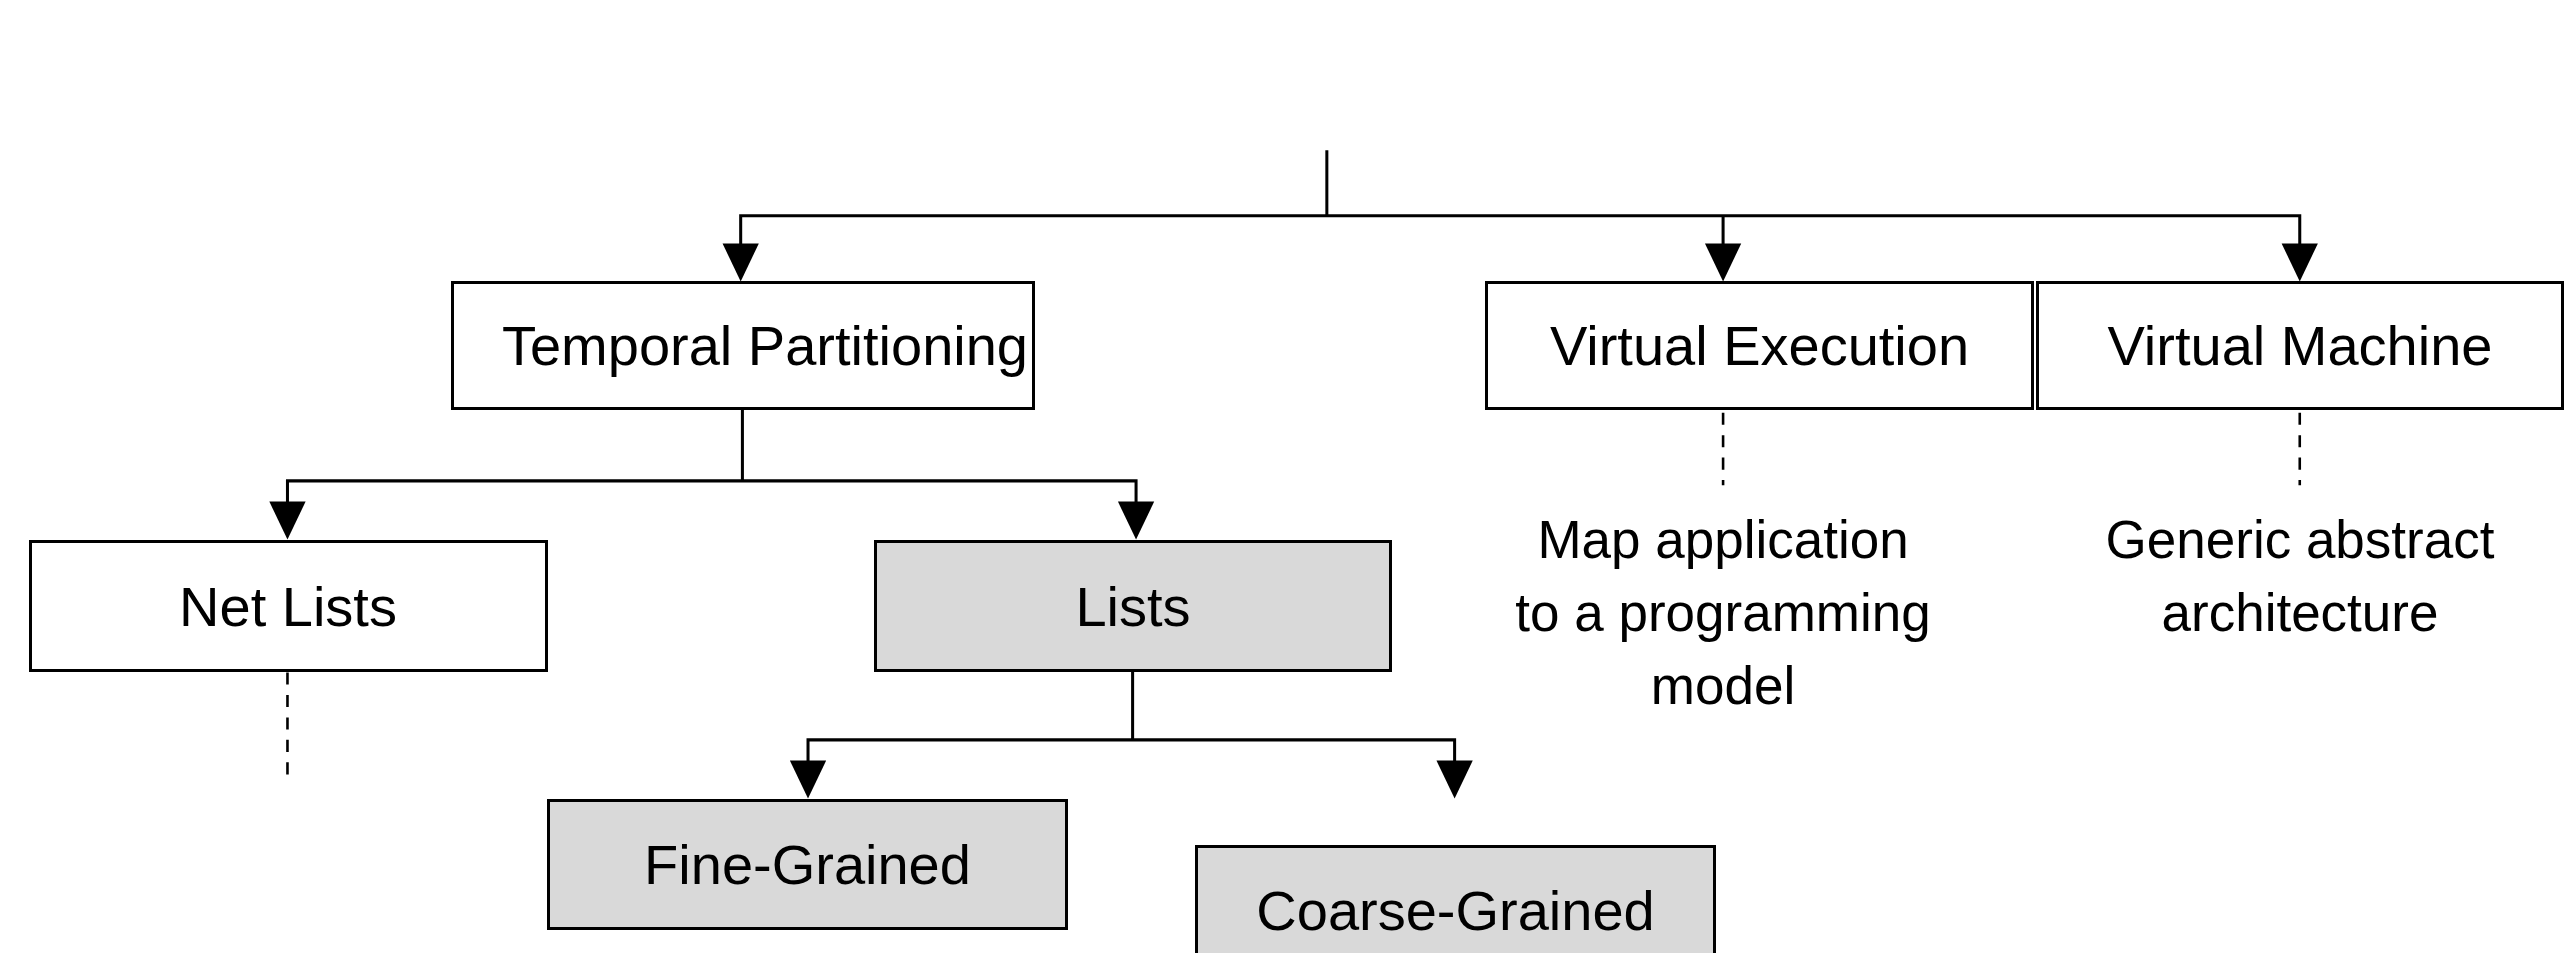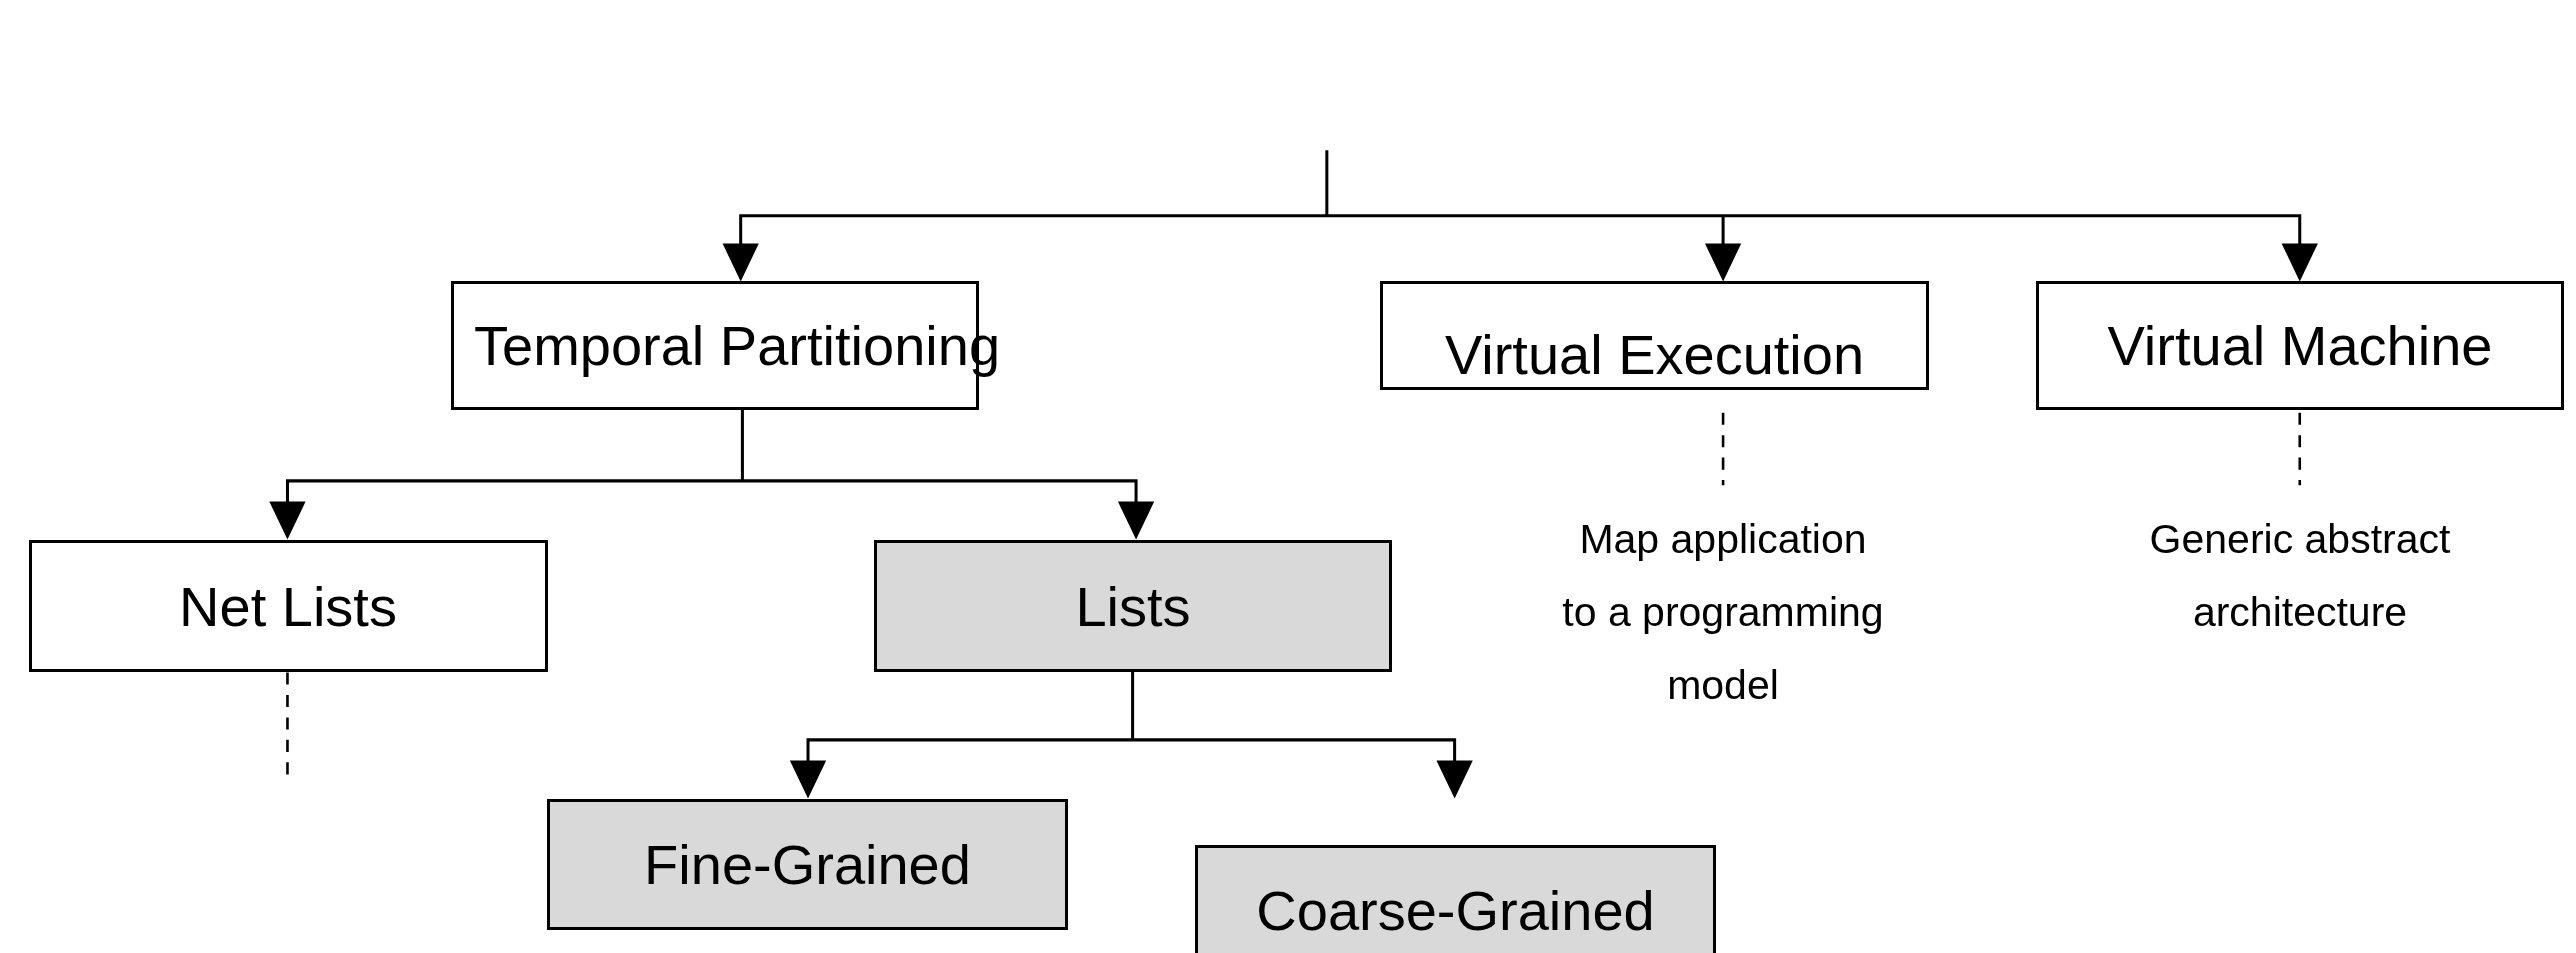--- a/index.html
+++ b/index.html
@@ -28,21 +28,21 @@
     justify-content: center;
     font-size: 56px;
     white-space: nowrap;
   }
   .node--highlight {
     background: var(--highlight-fill, #d9d9d9);
   }
   .annotation {
     position: absolute;
     text-align: center;
-    font-size: 41px;
+    font-size: 53px;
     line-height: 73px;
   }
 </style>
 </head>
 <body>
 
 <div class="canvas" style="--background: #ffffff; --node-fill: #ffffff; --highlight-fill: #d9d9d9; --line: #000000; --text: #000000;">
 
   <svg class="connector-layer" viewBox="0 0 2984 1105" xmlns="http://www.w3.org/2000/svg">
     <g>
@@ -62,25 +62,25 @@
       <polygon fill="#000000" points="1664,881 1706,881 1685,925"></polygon>
     </g>
     <g>
       <path d="M333 779 L333 902" stroke="#000000" stroke-width="3" stroke-dasharray="14 12" fill="none"></path>
       <path d="M1996 478 L1996 562" stroke="#000000" stroke-width="3" stroke-dasharray="14 12" fill="none"></path>
       <path d="M2664 478 L2664 562" stroke="#000000" stroke-width="3" stroke-dasharray="14 12" fill="none"></path>
     </g>
   </svg>
 
 
-  <div class="node" style="left:451px; top:281px; width:528px; height:129px;padding-left:44px;">
+  <div class="node" style="left:451px; top:281px; width:584px; height:129px;padding-left:44px;">
     <span>Temporal Partitioning</span>
   </div>
 
-  <div class="node" style="left:1380px; top:281px; width:549px; height:109px;align-items:flex-end;">
+  <div class="node" style="left:1485px; top:281px; width:549px; height:129px;">
     <span>Virtual Execution</span>
   </div>
 
   <div class="node" style="left:28.5px; top:540px; width:519px; height:132px;">
     <span>Net Lists</span>
   </div>
 
   <div class="node" style="left:2036px; top:281px; width:528px; height:129px;">
     <span>Virtual Machine</span>
   </div>

